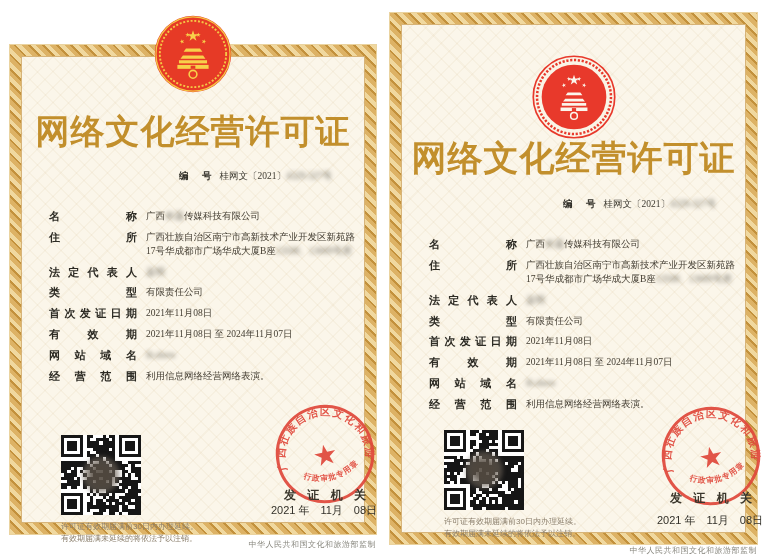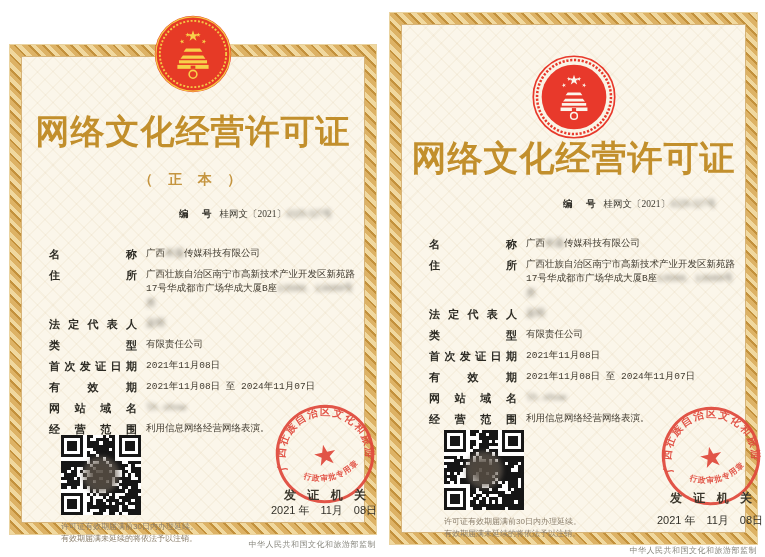--- a/index.html
+++ b/index.html
@@ -48,21 +48,21 @@
 
   .fields{margin-top:26px;padding:0 10px 0 28px;}
   .row{display:flex;margin-bottom:5.5px;}
   .row .lbl{
     width:88px;min-width:88px;margin-right:9px;
     font-weight:bold;font-size:11px;color:#2d2b24;line-height:1.4;
     text-align:justify;text-align-last:justify;
   }
   .row .val{
     font-size:9.5px;color:#423c31;line-height:1.55;
-    font-family:Liberation Mono, monospace;
+    font-family:Liberation Serif, serif;
   }
   .blur{filter:blur(2px);opacity:.75;}
 
   
   .qr-wrap{position:absolute;}
   .card--original .qr-wrap{left:40px;top:379px;}
   .card--duplicate .qr-wrap{left:43px;top:406px;}
   .qr{width:80px;height:80px;position:relative;background:#fff;}
   .qr::after{
     content:"";position:absolute;left:21px;top:21px;width:38px;height:38px;border-radius:50%;
@@ -117,21 +117,20 @@
     <use href="#star5" transform="translate(64,34) scale(3.1) rotate(18)" fill="#f8d04a"></use>
     <path fill="#f8d04a" d="M38,47 h24 l-3,-4 h-18 z"></path>
     <path fill="#f8d04a" d="M34,56 h32 l-3,-4 h-26 z"></path>
     <rect x="32" y="58" width="36" height="4" fill="#f8d04a"></rect>
     <rect x="30" y="64" width="40" height="5" fill="#f8d04a"></rect>
     <rect x="47" y="65" width="6" height="4" fill="#e63a26"></rect>
     <circle cx="50" cy="76" r="5" fill="none" stroke="#f8d04a" stroke-width="2"></circle>
   </svg>
 
   <div class="title">网络文化经营许可证</div>
-  <div class="subtitle">（ 正 本 ）</div>
 
   <div class="number">
     <span class="num-label">编　号</span><span class="serif">桂网文〔2021〕</span><span class="serif blur">4329-327号</span>
   </div>
 
   <div class="fields">
     <div class="row">
       <span class="lbl">名称</span>
       <span class="val"><span>广西</span><span class="blur">米遥</span><span>传媒科技有限公司</span></span>
     </div>

